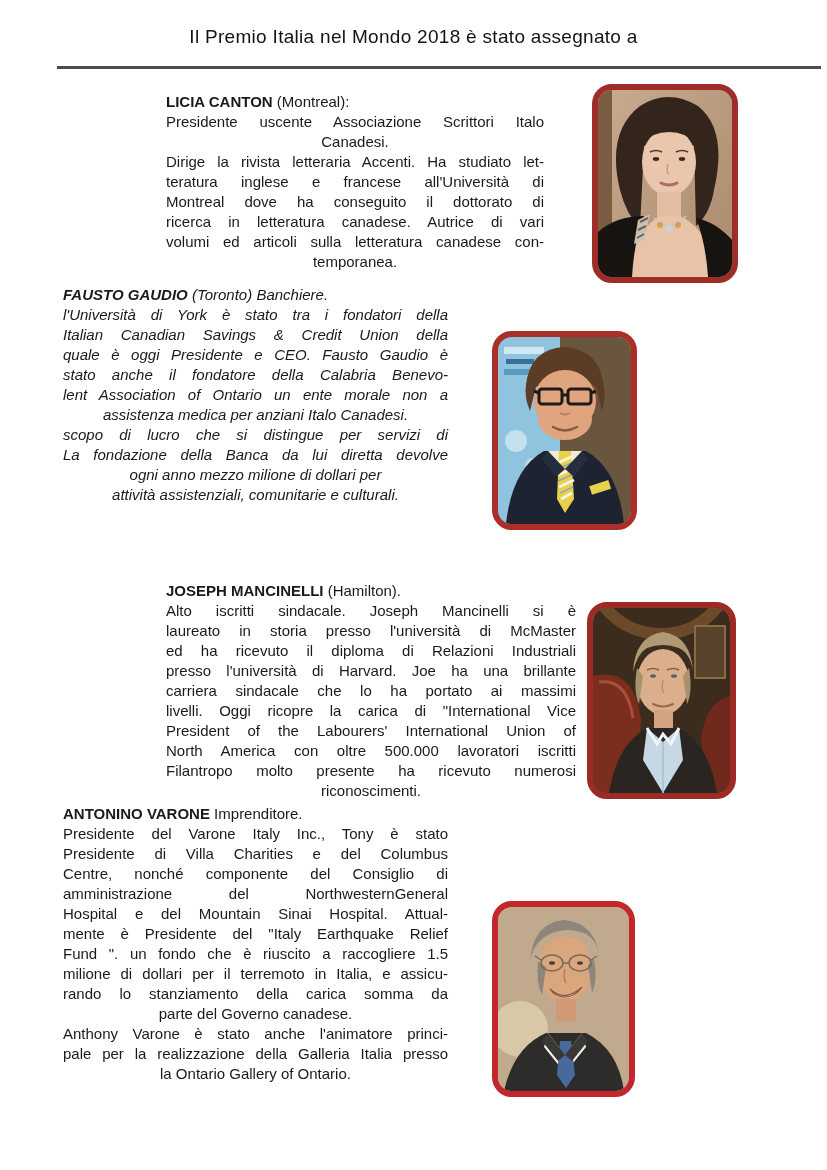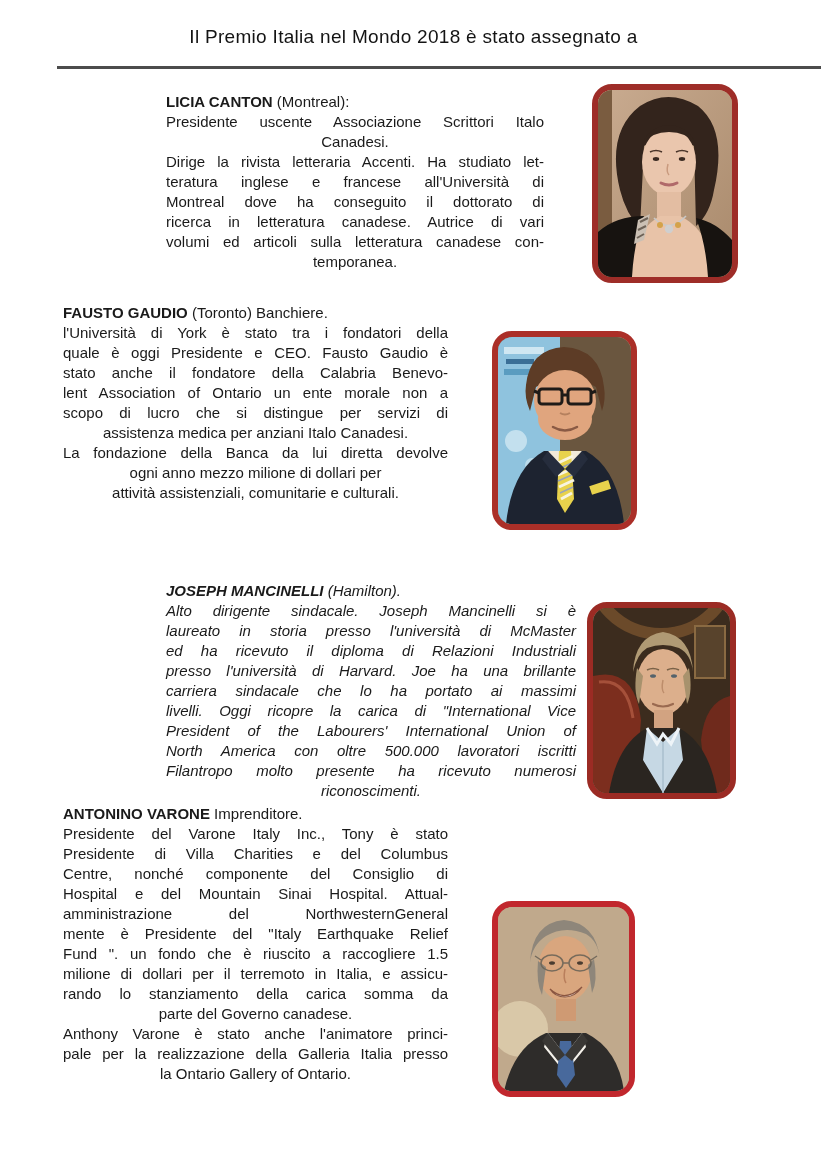--- a/index.html
+++ b/index.html
@@ -23,23 +23,23 @@
   .line{text-align:center;}
   .line.j{text-align:justify;text-align-last:justify;}
   .photo-frame{
     position:absolute;border:6px solid #a02c28;border-radius:20px;
     overflow:hidden;background:#c7a98c;
   }
   .photo-frame svg{display:block;width:100%;height:100%;}
   
   .s0 .text-block{left:166px;top:92px;width:378px;}
   .s0 .photo-frame{left:592px;top:84px;width:134px;height:187px;}
-  .s1 .text-block{left:63px;top:303px;width:385px;}
+  .s1 .text-block{left:63px;top:285px;width:385px;font-style:italic;}
   .s1 .photo-frame{left:492px;top:331px;width:133px;height:187px;}
-  .s2 .text-block{left:166px;top:581px;width:410px;font-style:italic;}
+  .s2 .text-block{left:166px;top:581px;width:410px;}
   .s2 .photo-frame{left:587px;top:602px;width:137px;height:185px;}
   .s3 .text-block{left:63px;top:804px;width:385px;}
   .s3 .photo-frame{left:492px;top:901px;width:131px;height:184px;}
 </style>
 </head>
 <body>
 
 <div class="page-title">Il Premio Italia nel Mondo 2018 è stato assegnato a</div>
 <div class="title-rule"></div>
 
@@ -92,25 +92,26 @@
   </div>
 </section>
 
 <section class="s1">
   <div class="text-block">
     <div class="heading">
       <span class="hname">FAUSTO GAUDIO</span><span> (Toronto) Banchiere.</span>
     </div>
     <div class="lines">
         <div class="line j">l'Università di York è stato tra i fondatori della</div>
+        <div class="line j">Italian Canadian Savings &amp; Credit Union della</div>
         <div class="line j">quale è oggi Presidente e CEO. Fausto Gaudio è</div>
         <div class="line j">stato anche il fondatore della Calabria Benevo-</div>
         <div class="line j">lent Association of Ontario un ente morale non a</div>
+        <div class="line">assistenza medica per anziani Italo Canadesi.</div>
         <div class="line j">scopo di lucro che si distingue per servizi di</div>
-        <div class="line">assistenza medica per anziani Italo Canadesi.</div>
         <div class="line j">La fondazione della Banca da lui diretta devolve</div>
         <div class="line">ogni anno mezzo milione di dollari per</div>
         <div class="line">attività assistenziali, comunitarie e culturali.</div>
       </div>
   </div>
   <div class="photo-frame" style="border-color: rgb(171, 47, 40);">
     <svg viewBox="0 0 133 187" preserveAspectRatio="none">
       <rect width="133" height="187" fill="#6a563f"></rect>
       <rect width="62" height="187" fill="#8fc3de"></rect>
       <rect x="6" y="10" width="40" height="7" fill="#cfe7f2"></rect>
@@ -140,21 +141,21 @@
     </svg>
   </div>
 </section>
 
 <section class="s2">
   <div class="text-block">
     <div class="heading">
       <span class="hname">JOSEPH MANCINELLI</span><span> (Hamilton).</span>
     </div>
     <div class="lines">
-        <div class="line j">Alto dirigente sindacale. Joseph Mancinelli si è</div>
+        <div class="line j">Alto iscritti sindacale. Joseph Mancinelli si è</div>
         <div class="line j">laureato in storia presso l'università di McMaster</div>
         <div class="line j">ed ha ricevuto il diploma di Relazioni Industriali</div>
         <div class="line j">presso l'università di Harvard. Joe ha una brillante</div>
         <div class="line j">carriera sindacale che lo ha portato ai massimi</div>
         <div class="line j">livelli. Oggi ricopre la carica di "International Vice</div>
         <div class="line j">President of the Labourers' International Union of</div>
         <div class="line j">North America con oltre 500.000 lavoratori iscritti</div>
         <div class="line j">Filantropo molto presente ha ricevuto numerosi</div>
         <div class="line">riconoscimenti.</div>
       </div>
@@ -188,22 +189,22 @@
 
 <section class="s3">
   <div class="text-block">
     <div class="heading">
       <span class="hname">ANTONINO VARONE</span><span> Imprenditore.</span>
     </div>
     <div class="lines">
         <div class="line j">Presidente del Varone Italy Inc., Tony è stato</div>
         <div class="line j">Presidente di Villa Charities e del Columbus</div>
         <div class="line j">Centre, nonché componente del Consiglio di</div>
+        <div class="line j">amministrazione del NorthwesternGeneral</div>
         <div class="line j">Hospital e del Mountain Sinai Hospital. Attual-</div>
-        <div class="line j">amministrazione del NorthwesternGeneral</div>
         <div class="line j">mente è Presidente del "Italy Earthquake Relief</div>
         <div class="line j">Fund ". un fondo che è riuscito a raccogliere 1.5</div>
         <div class="line j">milione di dollari per il terremoto in Italia, e assicu-</div>
         <div class="line j">rando lo stanziamento della carica somma da</div>
         <div class="line">parte del Governo canadese.</div>
         <div class="line j">Anthony Varone è stato anche l'animatore princi-</div>
         <div class="line j">pale per la realizzazione della Galleria Italia presso</div>
         <div class="line">la Ontario Gallery of Ontario.</div>
       </div>
   </div>

